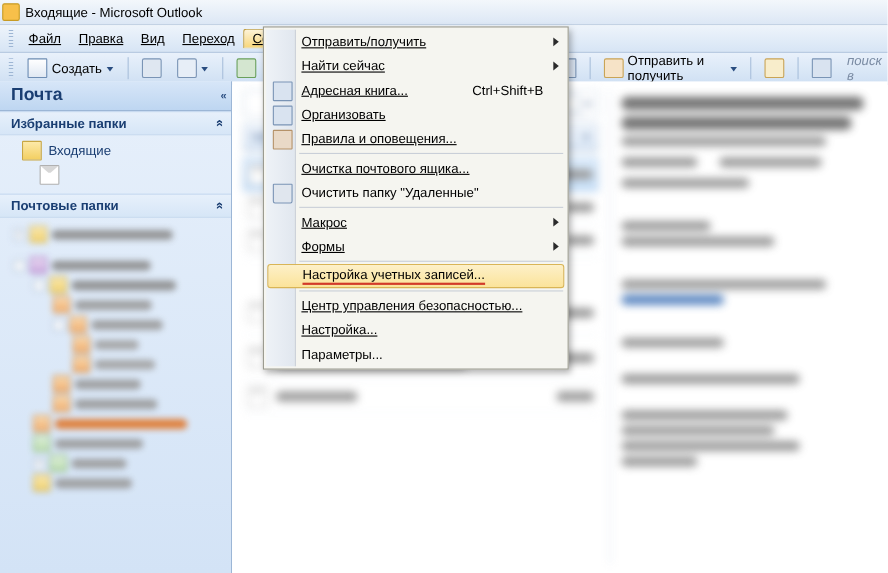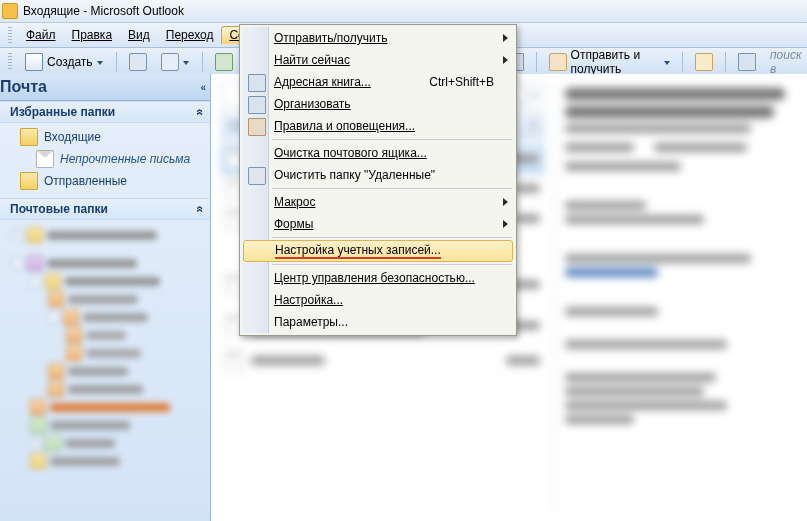--- a/index.html
+++ b/index.html
@@ -131,20 +131,21 @@
     border-right: 1px solid #9cb6d6;
     display: flex;
     flex-direction: column;
   }
   .sb-header {
     height: 26px;
     background: linear-gradient(#d7e6f8, #bed6f1);
     border-bottom: 1px solid #9cb6d6;
     display: flex;
     align-items: center;
+    padding-left: 10px;
     font-size: 16px;
     font-weight: bold;
     color: #1a3e72;
     justify-content: space-between;
     padding-right: 6px;
     text-align: center;
   }
   .sb-header .chevrons { font-size:10px; color:#2a4d80; letter-spacing:-2px;}
   .sb-section-title {
     height: 20px;
@@ -443,25 +444,20 @@
       <span>Избранные папки</span>
       <span class="chevrons" style="transform:rotate(90deg);">«</span>
     </div>
     <div class="sb-list">
       <div class="sb-item">
         <span class="icon i-folder-y"></span>
         <span class="lbl">Входящие</span>
       </div>
       <div class="sb-item indent italic">
         <span class="icon i-mail"></span>
-        <span class="lbl">Непрочтенные письма</span>
-      </div>
-      <div class="sb-item">
-        <span class="icon i-folder-y"></span>
-        <span class="lbl">Отправленные</span>
       </div>
     </div>
     <div class="sb-section-title">
       <span>Почтовые папки</span>
       <span class="chevrons" style="transform:rotate(90deg);">«</span>
     </div>
     <div class="sb-tree">
       <div class="blur-tree">
         <div class="tree-line">
             <span class="exp">+</span>

